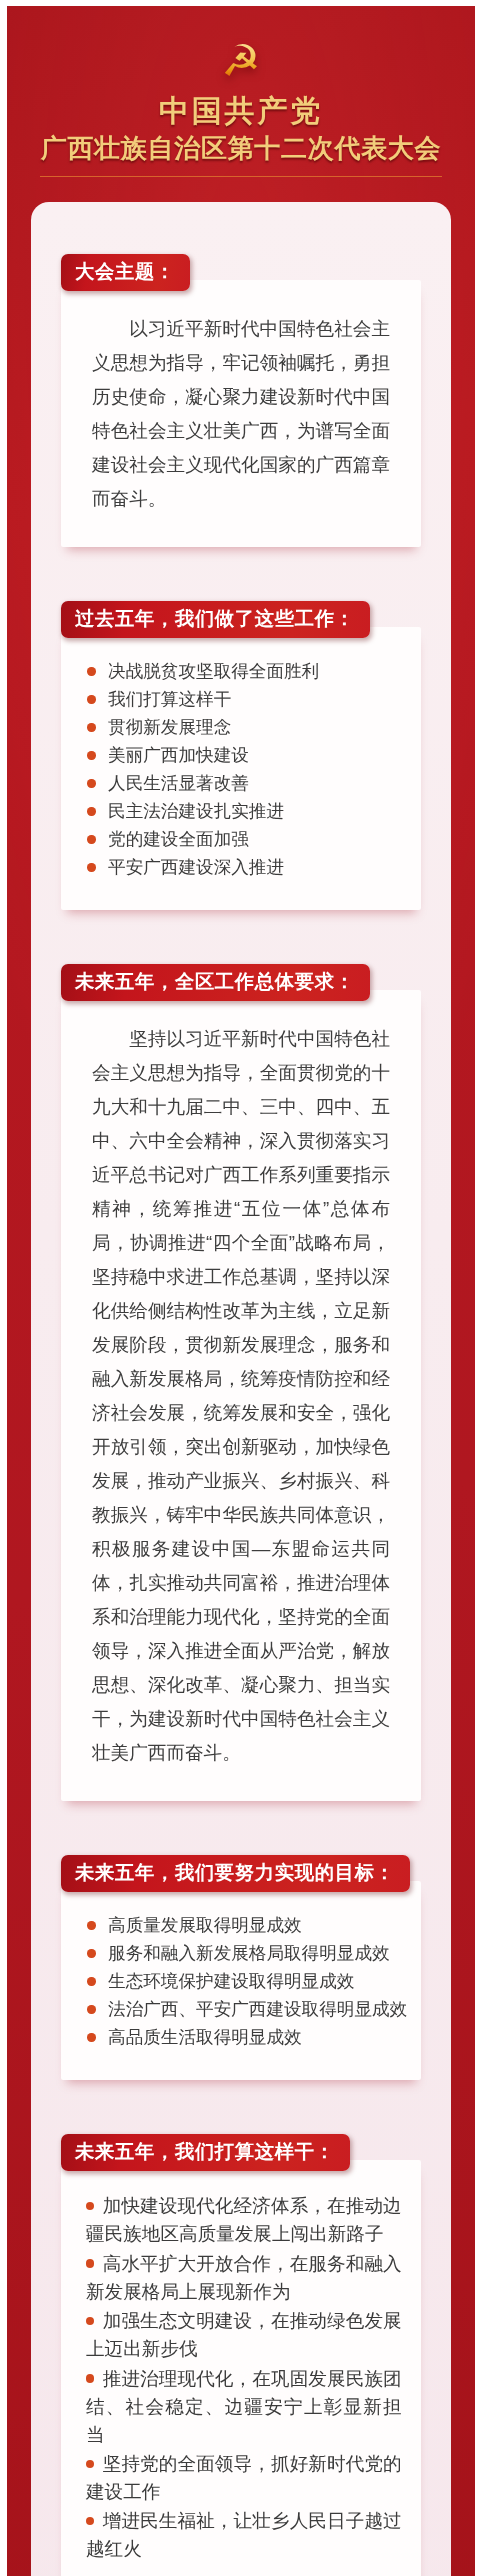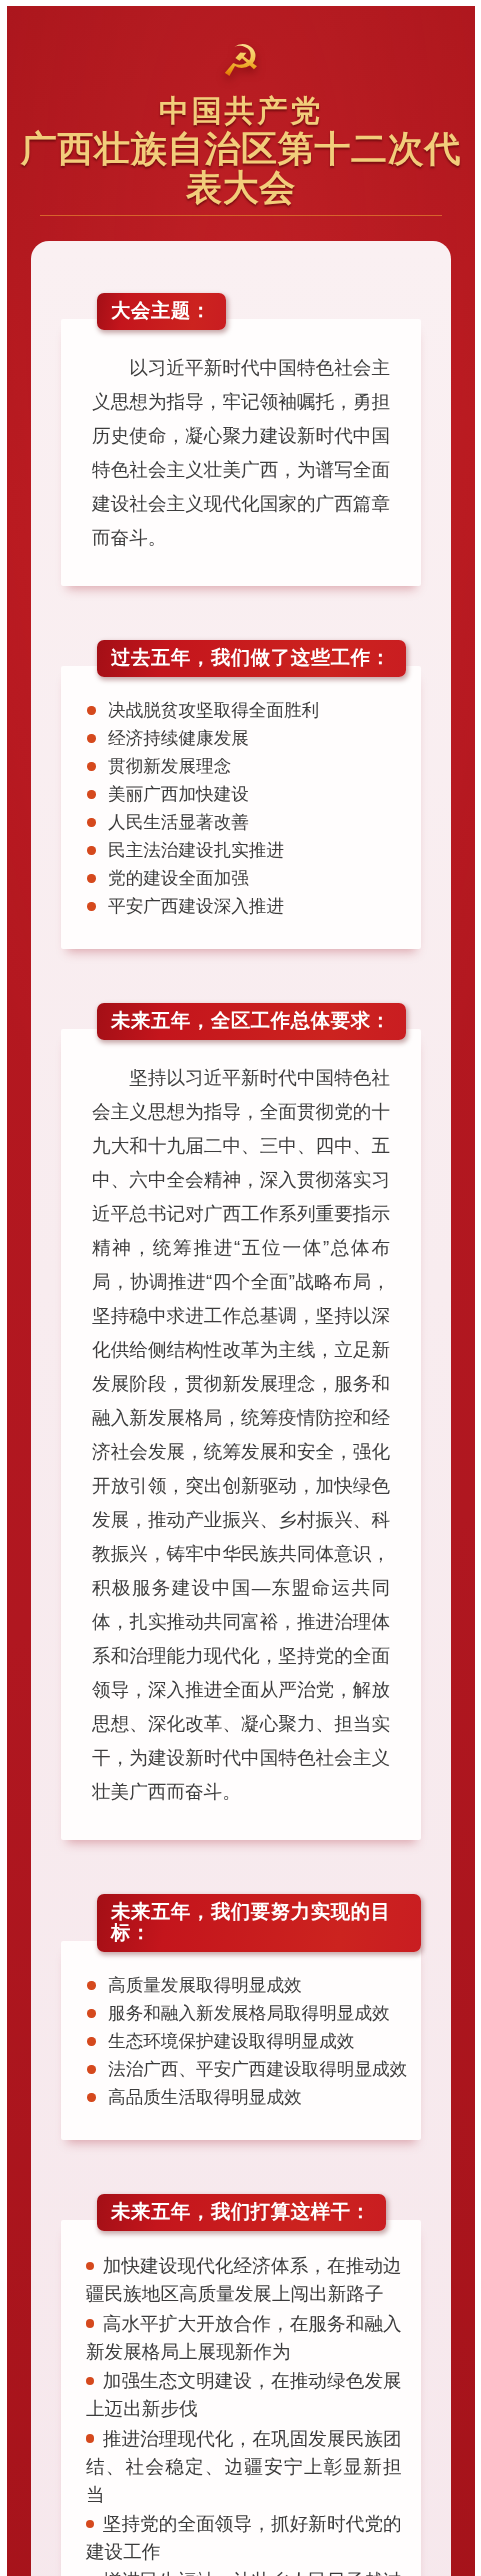--- a/index.html
+++ b/index.html
@@ -27,21 +27,21 @@
     display:inline-block;
     font-size:44px; line-height:46px;
     color:#f7c752;
     background:linear-gradient(180deg,#fde9a8 0%, #f5c653 45%, #e8960f 70%, #d8330a 100%);
     -webkit-background-clip:text; background-clip:text;
     -webkit-text-fill-color:transparent;
     filter:drop-shadow(0 4.1px 4.1px rgba(90,0,0,.55));
   }
   .title { color:#f2cd7b; font-weight:bold; text-shadow:0 2.1px 2.1px rgba(70,0,0,.55); }
   .title-line1 { font-size:30px; line-height:36px; margin-top:9.7px; letter-spacing:2.8px; }
-  .title-line2 { font-size:36px; line-height:39px; letter-spacing:0.7px; }
+  .title-line2 { font-size:26px; line-height:39px; letter-spacing:0.7px; }
   .header-rule {
     border:0; border-top:1.4px solid #da6d2e;
     margin:8.3px 33px 0 33px; opacity:.9;
   }
 
   
   .pink-wrap {
     margin:25px 24px 0 24px;
     background:linear-gradient(180deg,#faf0f2 0%, #f8ecef 40%, #f6e7ec 100%);
     border-radius:18px;
@@ -56,21 +56,20 @@
     position:relative; z-index:2;
     background:linear-gradient(100deg,#a30f16 0%, #c4151c 22%, #cc231f 75%, #c91d21 100%);
     color:#ffffff;
     font-weight:bold;
     font-size:19.3px; line-height:21px;
     padding:7px 15px 8.3px 14px;
     border-radius:7px;
     box-shadow:1.4px 2.8px 5.5px rgba(90,5,10,.35);
     margin-bottom:-11px;
     letter-spacing:0.7px;
-    margin-left:36px;
   }
   .card {
     position:relative; z-index:1;
     background:#fffdfd;
     border-radius:2.1px;
     box-shadow:0 8.3px 9.7px -5.5px rgba(170,40,55,.35);
   }
   .card.paragraph-card { padding:32px 31px 31px 31px; }
   .card.bullet-card { padding:30px 28px 29px 25px; }
   .card.plan-card { padding:32px 19.3px 30px 25px; }
@@ -130,21 +129,21 @@
       <div class="section">
         <div class="banner">过去五年，我们做了这些工作：</div>
         <div class="card bullet-card">
           <ul class="bullets">
             <li>
                 <span class="dot"></span>
                 <span>决战脱贫攻坚取得全面胜利</span>
               </li>
             <li>
                 <span class="dot"></span>
-                <span>经济持续健康发展</span>
+                <span>我们打算这样干</span>
               </li>
             <li>
                 <span class="dot"></span>
                 <span>贯彻新发展理念</span>
               </li>
             <li>
                 <span class="dot"></span>
                 <span>美丽广西加快建设</span>
               </li>
             <li>

